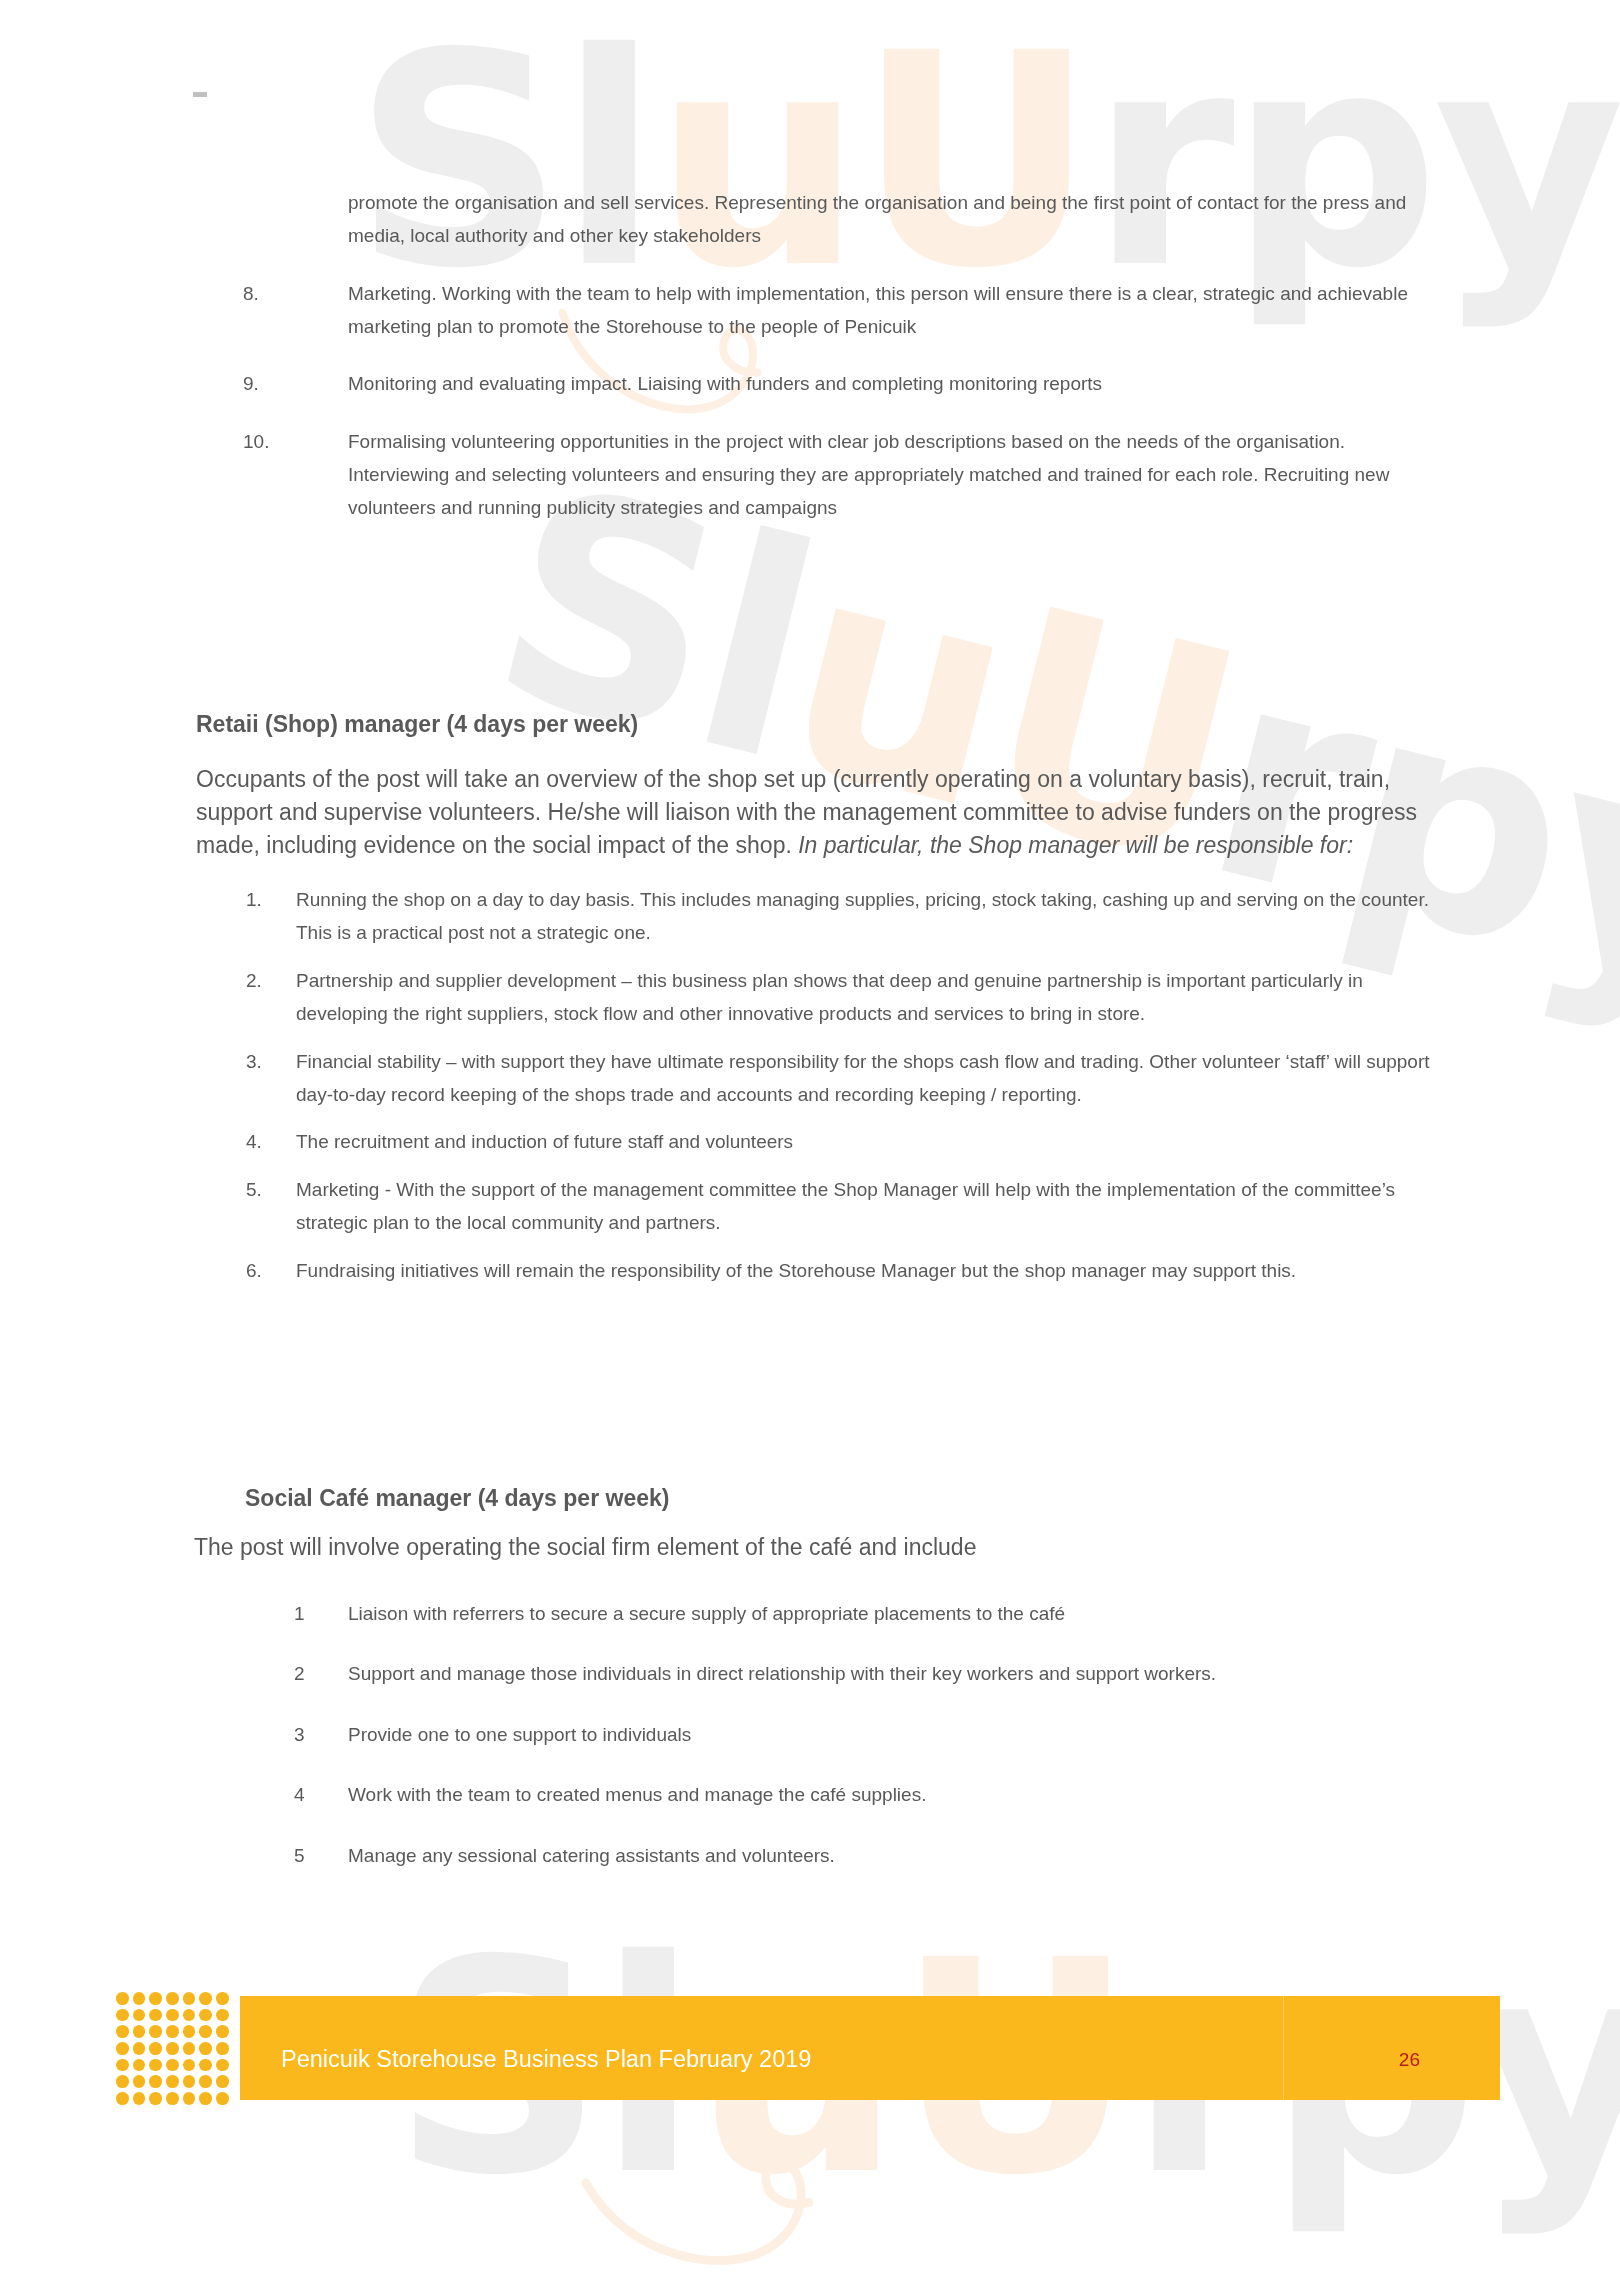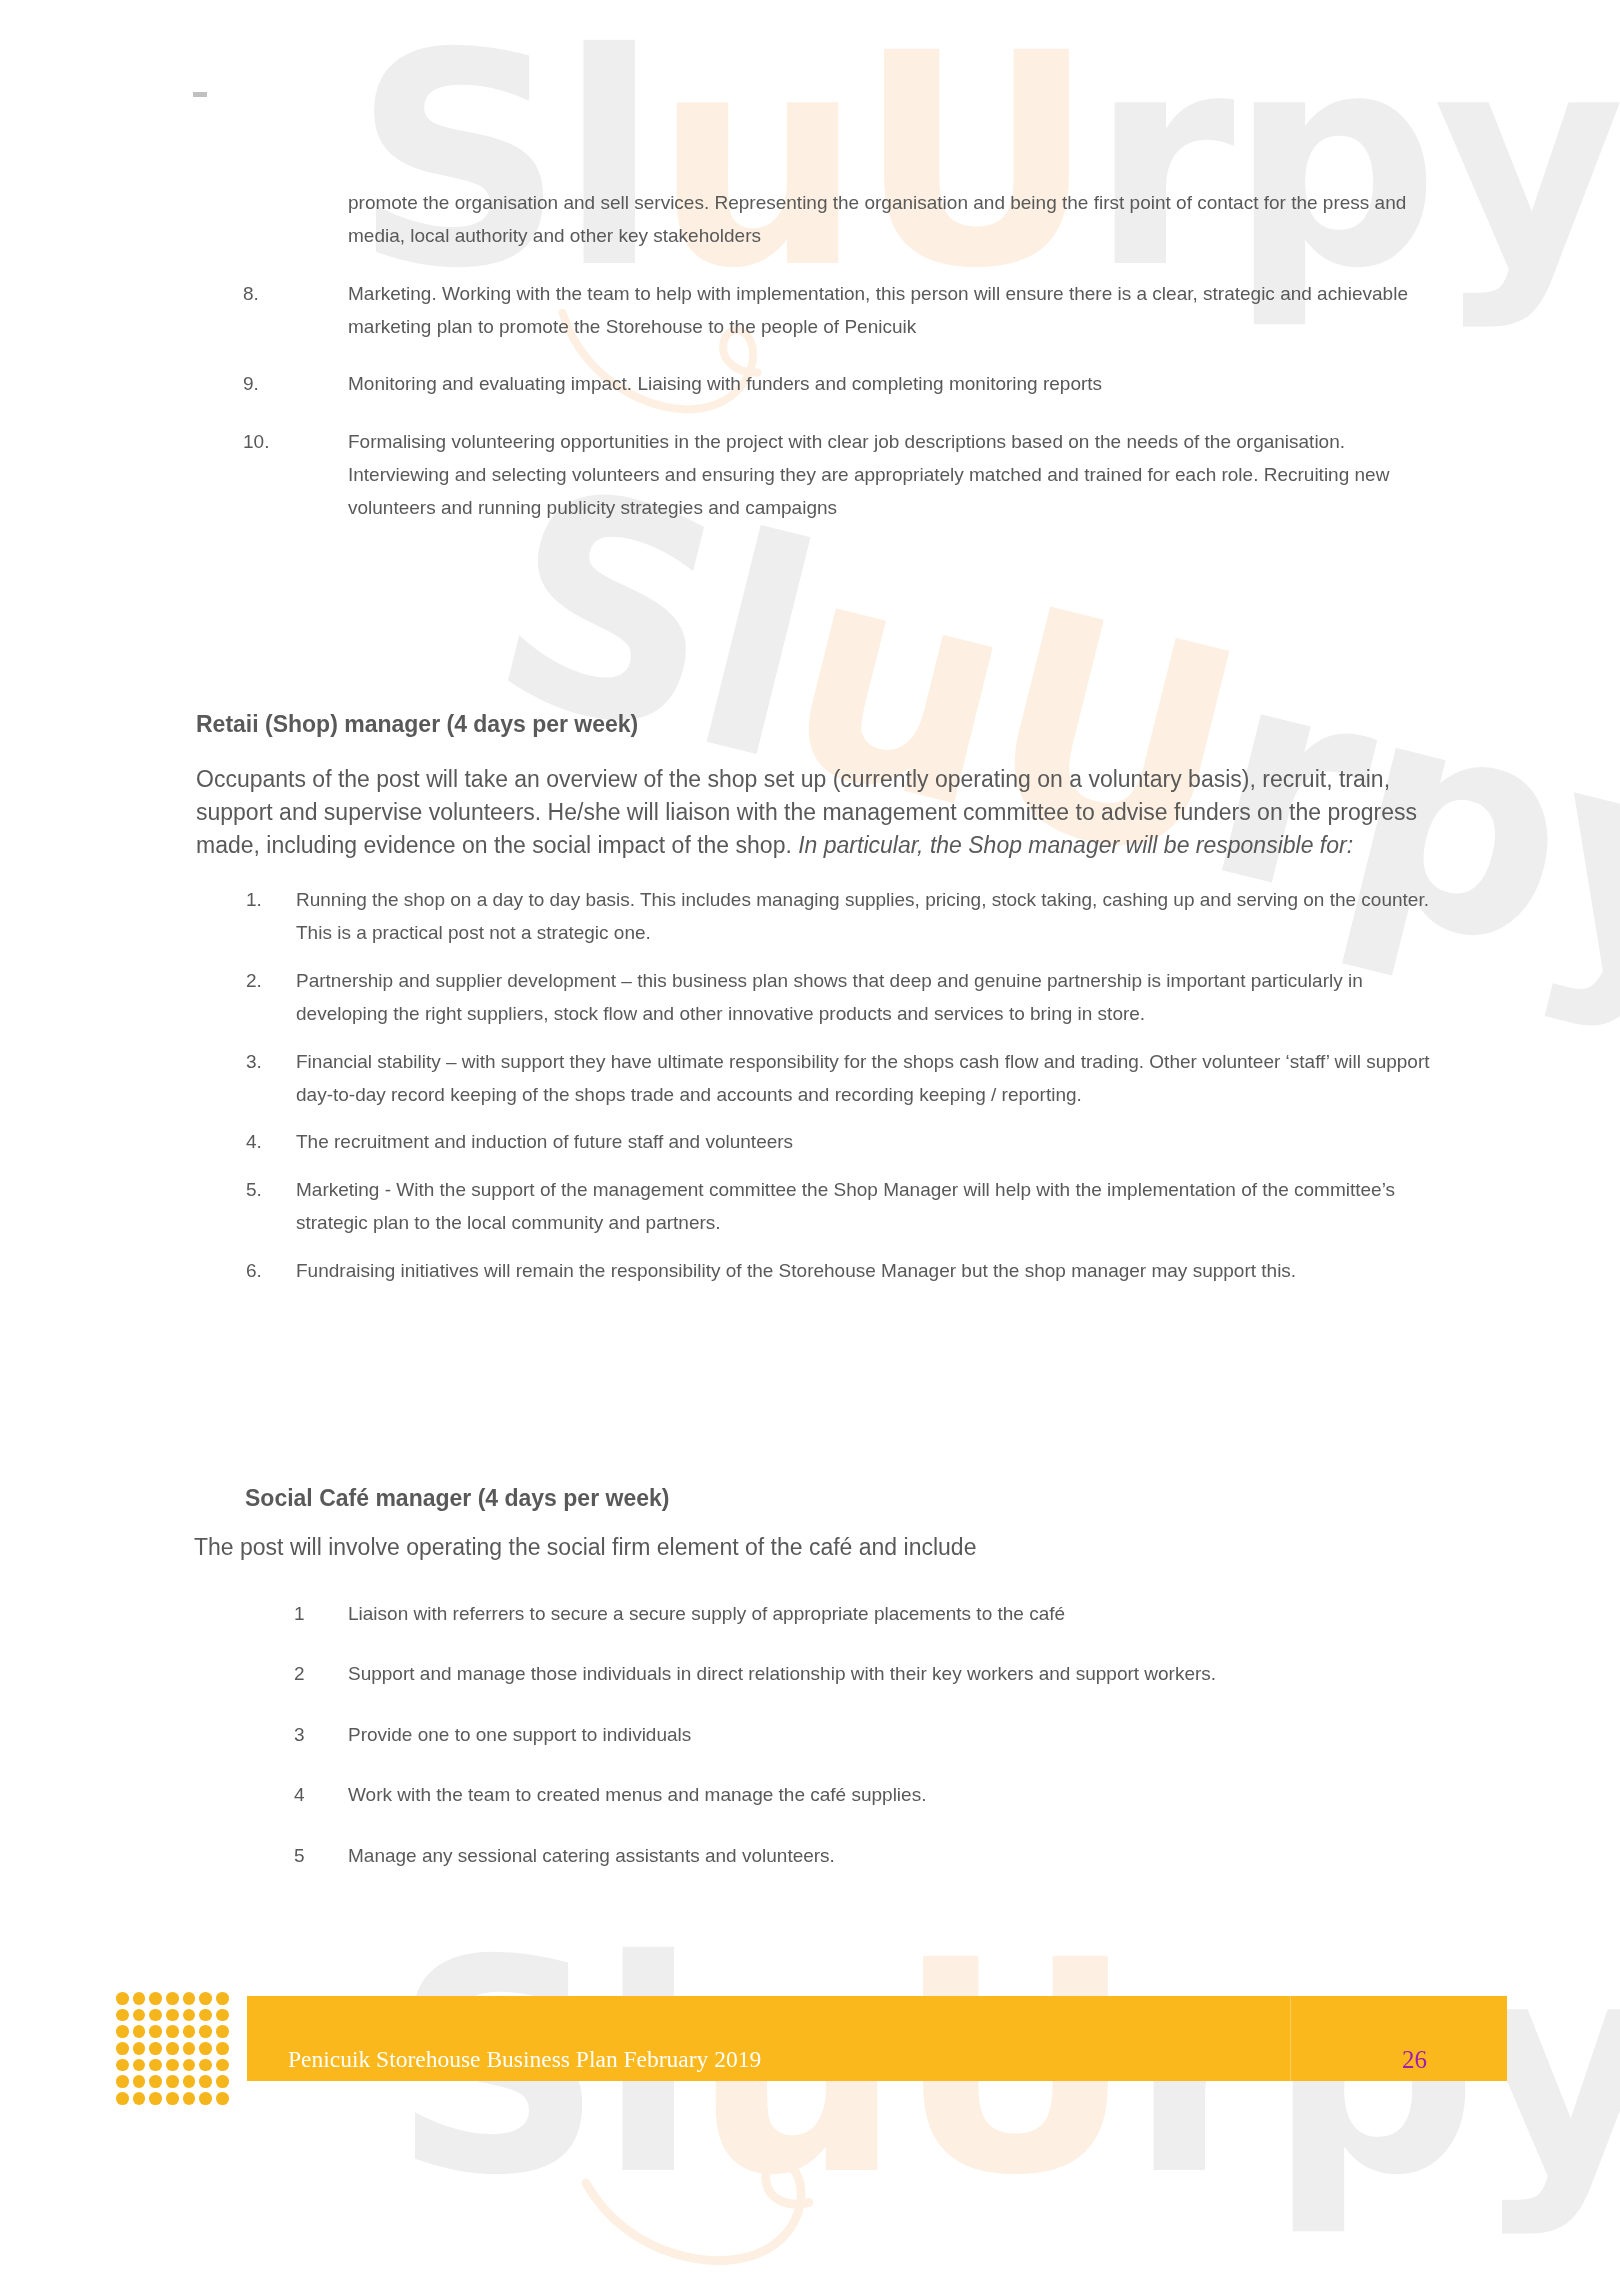--- a/index.html
+++ b/index.html
@@ -176,26 +176,25 @@
     z-index: 4;
   }
   .dot {
     width: 12.7px;
     height: 12.7px;
     border-radius: 50%;
     background: #f5b61d;
   }
   .footer-bar {
     position: absolute;
-    left: 247px;
+    left: 240px;
     top: 1996px;
     width: 1260px;
-    height: 85px;
+    height: 104px;
     background: #fab81d;
-    font-family: Liberation Serif, serif;
   }
   .footer-title {
     position: absolute;
     left: 41px;
     top: 49px;
     color: #ffffff;
     font-size: 23.5px;
     line-height: 29px;
     white-space: nowrap;
   }
@@ -204,22 +203,22 @@
     right: 216px;
     top: 0;
     width: 1px;
     height: 120px;
     background: rgba(255,255,255,.30);
   }
   .footer-page {
     position: absolute;
     right: 80px;
     top: 49px;
-    color: #a21caf;
-    font-size: 25px;
+    color: #b91c1c;
+    font-size: 19px;
     line-height: 29px;
   }
 </style>
 </head>
 <body>
 
 <div class="page">
 
   <div class="wm-layer">
     <div class="wm-word wm-top"><span class="wm-g">Sl</span><span class="wm-o">uU</span><span class="wm-g">rpy</span></div>

